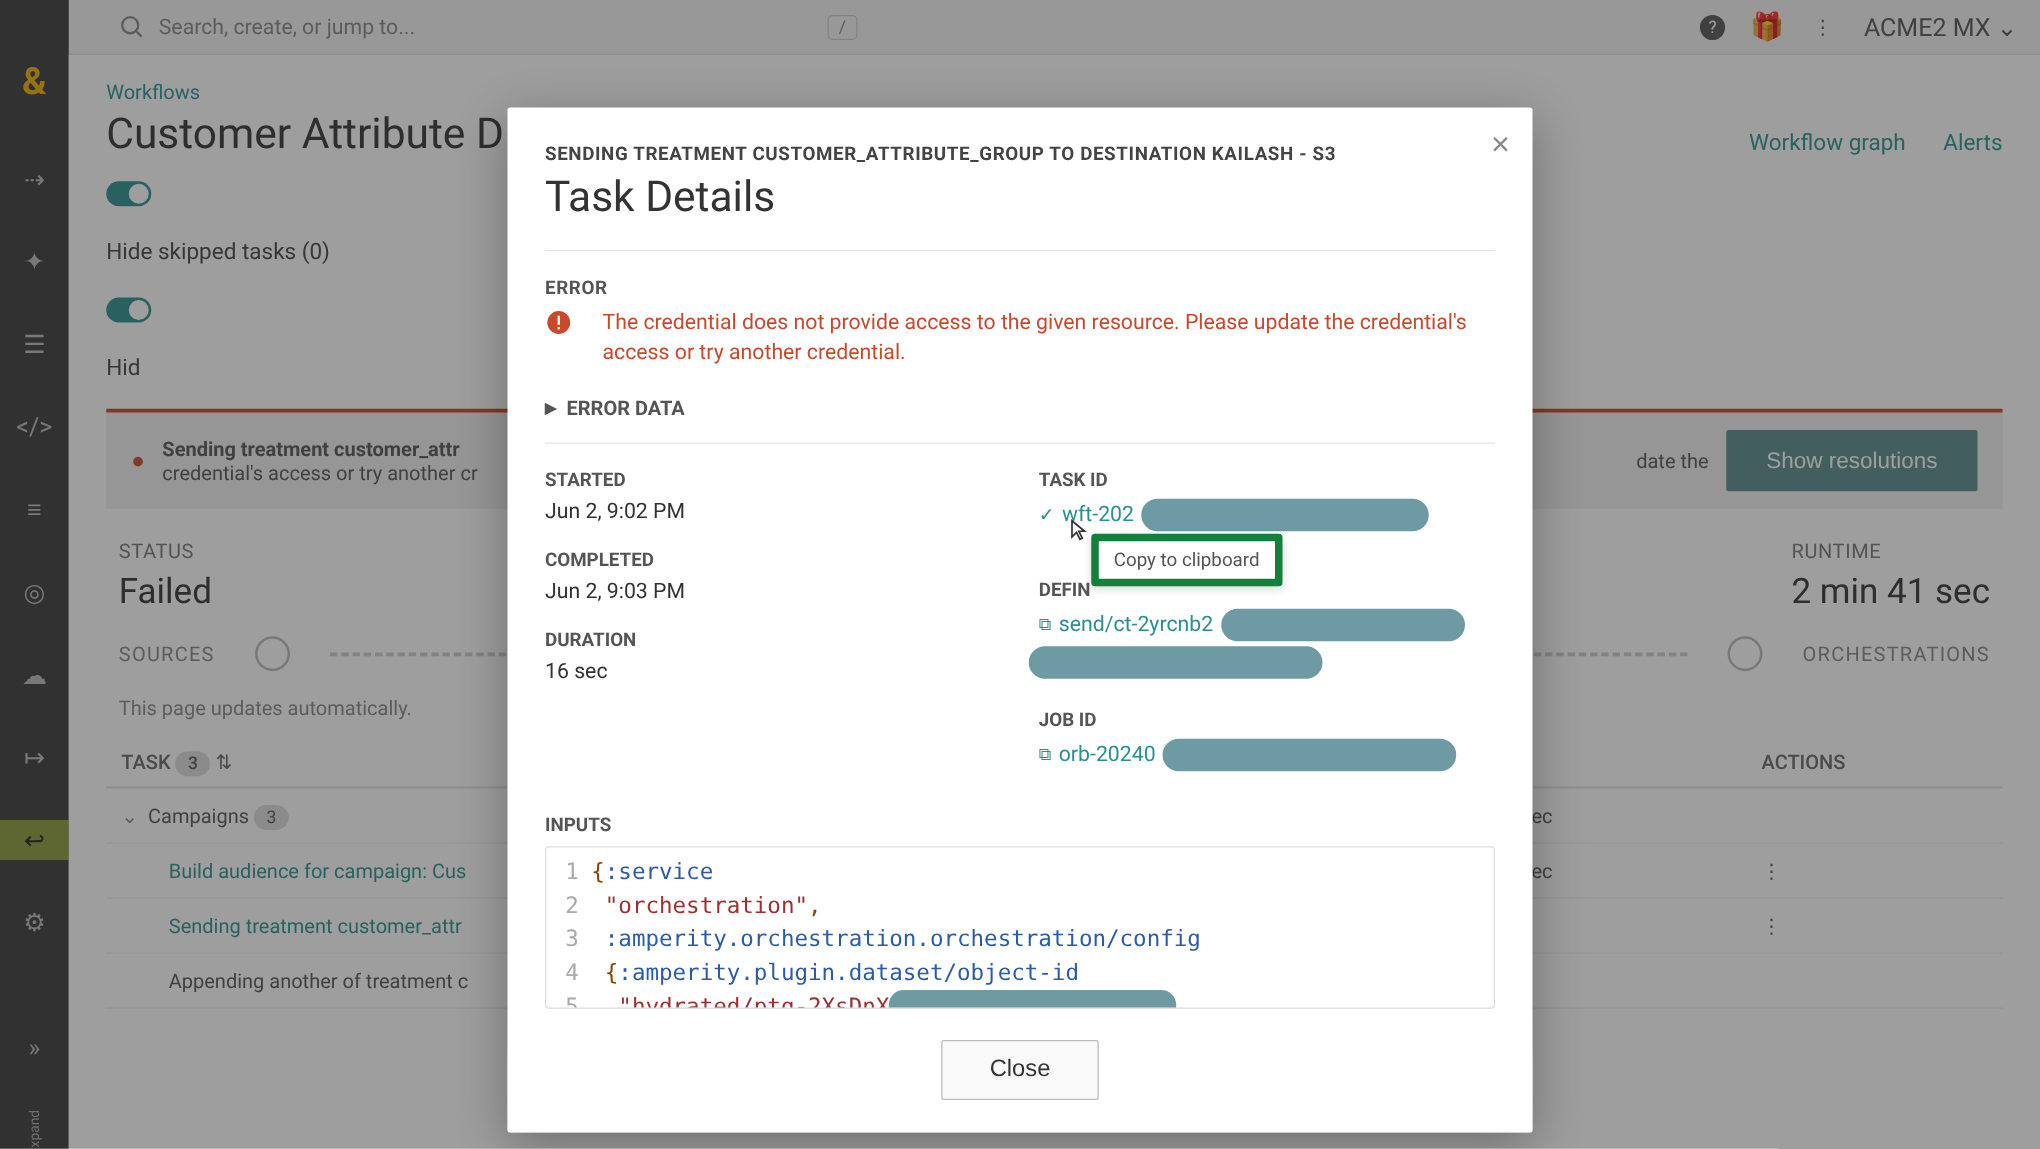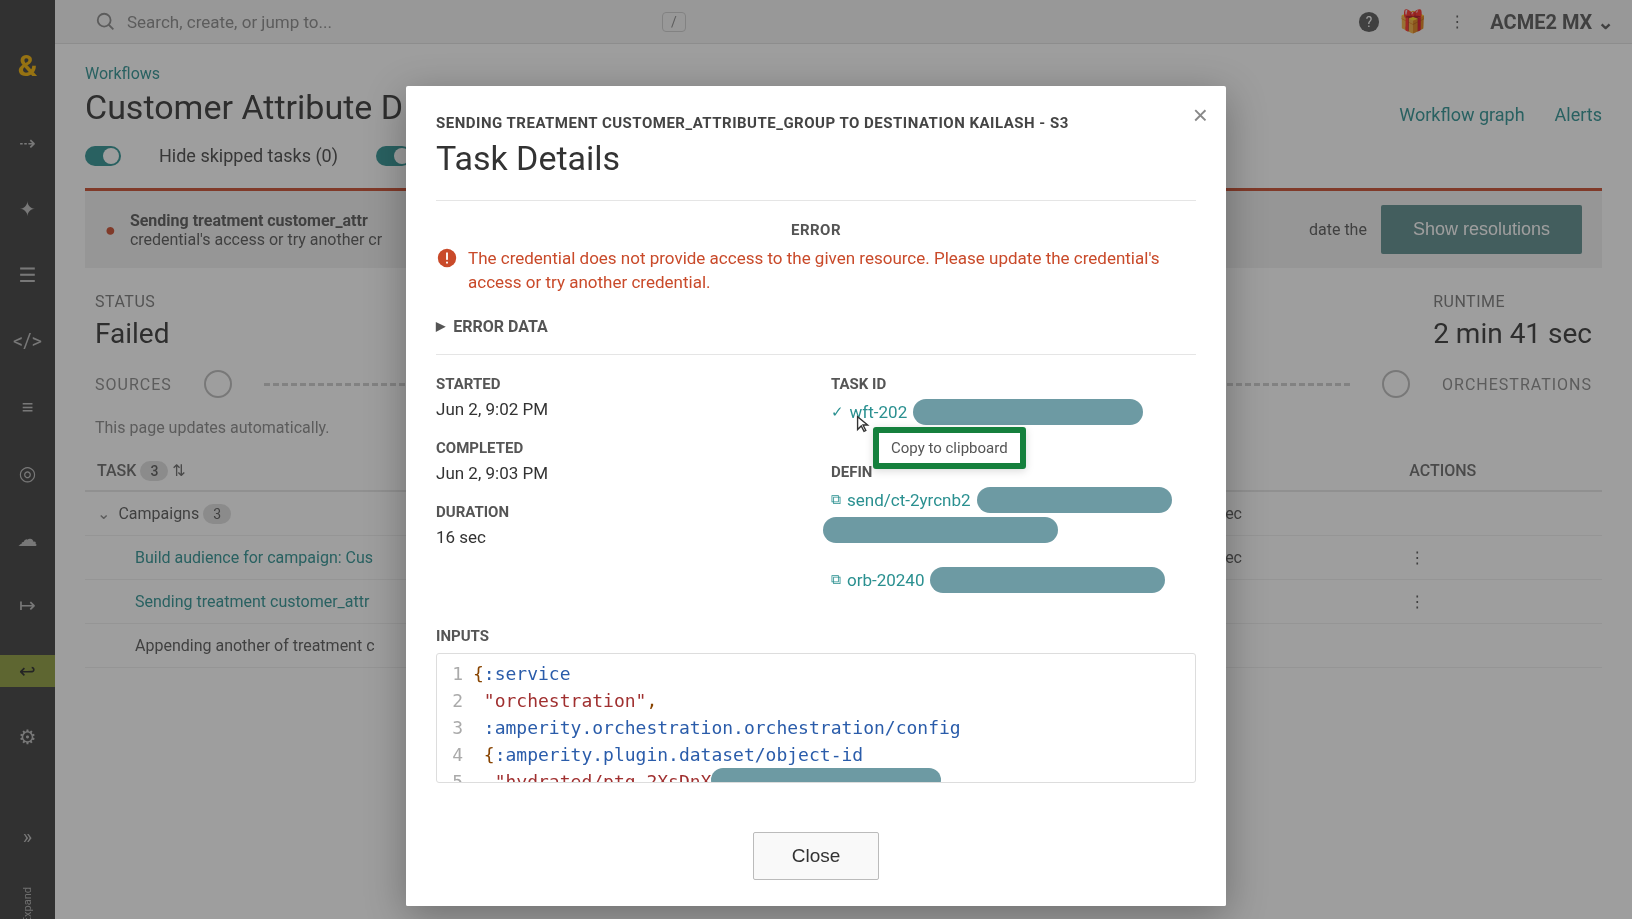--- a/index.html
+++ b/index.html
@@ -37,21 +37,21 @@
   font-size: 14px;
   color: #888;
   margin-left: 320px;
 }
 .topbar-right {
   display: flex;
   align-items: center;
   gap: 22px;
   color: #555;
 }
-.org-name { font-weight: 700; font-size: 20px; }
+.org-name { font-weight: 400; font-size: 20px; }
 .icon { display: inline-flex; width: 22px; height: 22px; align-items: center; justify-content: center; }
 
 
 .sidebar {
   position: absolute;
   left: 0; top: 0;
   width: 55px;
   height: 100%;
   background: #3a3a3a;
   display: flex;
@@ -78,21 +78,21 @@
 .page {
   position: absolute;
   left: 55px; top: 44px; right: 0; bottom: 0;
   padding: 20px 30px;
   background: #fff;
   overflow: hidden;
 }
 .breadcrumb { color: #2a9090; font-size: 16px; margin-bottom: 4px; display:inline-block;}
 .page-title { font-size: 34px; font-weight: 400; color:#333; }
 .page-actions { position:absolute; top: 60px; right: 30px; display:flex; gap:30px; color:#2a9090; font-size:18px;}
-.toggles { display:flex; gap:38px; margin: 18px 0 22px; align-items:center; font-size:18px; color:#444;}
+.toggles { display:flex; gap:26px; margin: 18px 0 22px; font-size:18px; color:#444;flex-direction:column;}
 .toggle-pill { width:36px; height:20px; border-radius:10px; background:#bbb; position:relative; display:inline-block; vertical-align:middle;}
 .toggle-pill.on { background:#2a9090;}
 .toggle-pill::after { content:''; width:16px;height:16px;border-radius:50%;background:#fff;position:absolute;top:2px;left:2px;}
 .toggle-pill.on::after{ left:18px;}
 
 .error-banner {
   border-top: 3px solid #c94a2a;
   background: #f1f1f1;
   padding: 14px 20px;
   display:flex; align-items:center; gap:14px;
@@ -139,22 +139,22 @@
   display:flex; flex-direction:column;
   box-shadow: 0 10px 40px rgba(0,0,0,0.3);
   overflow:hidden;
 }
 .modal-close { position:absolute; top:14px; right:18px; color:#888; font-size:26px; background:none;border:none; cursor:pointer;}
 .modal-body { padding: 28px 30px 0 30px; flex:1; overflow:hidden;}
 .modal-pretitle { font-size:15px; font-weight:700; color:#444; letter-spacing:0.5px; margin-bottom:6px;}
 .modal-title { font-size:34px; font-weight:400; color:#333; margin-bottom:22px;}
 .modal-hr { border:none; border-top:1px solid #e5e5e5; margin-bottom:20px;}
 
-.sect-label { font-size:15px; font-weight:700; color:#555; letter-spacing:0.5px; margin-bottom:8px;text-align:center;}
-.error-msg-row { display:flex; gap:10px; color:#c94a2a; margin-bottom:22px; font-size:17px; line-height:1.4;}
+.sect-label { font-size:15px; font-weight:700; color:#555; letter-spacing:0.5px; margin-bottom:8px;}
+.error-msg-row { display:flex; gap:24px; color:#c94a2a; margin-bottom:22px; font-size:17px; line-height:1.4;}
 .error-msg-row .icon{ flex-shrink:0; color:#c94a2a;}
 .disclosure { display:flex; align-items:center; gap:8px; font-size:16px; font-weight:700; color:#555; margin-bottom:18px;}
 .disclosure .tri { font-size:12px;}
 
 .details-grid { display:grid; grid-template-columns: 1fr 1fr; column-gap:30px; margin-bottom:14px;}
 .det-block { margin-bottom:20px;}
 .det-label { font-size:15px; font-weight:700; color:#555; margin-bottom:6px;}
 .det-value { font-size:17px; color:#333;}
 .id-row { display:flex; align-items:center; gap:6px; }
 .id-link { color:#2a9090; font-size:17px;}
@@ -380,20 +380,21 @@
           <div class="det-block" style="margin-top:38px;">
             <div class="det-label">DEFIN</div>
             <div class="id-row">
               <span class="copy-icon">⧉</span>
               <span class="id-link">send/ct-2yrcnb2</span>
                 <span class="redact" style="width:195px;"></span>
             </div>
             <div style="margin-top:4px;"><span class="redact" style="width:235px; margin-left:-8px;"></span></div>
           </div>
           <div class="det-block">
+            <div class="det-label">JOB ID</div>
             <div class="id-row">
               <span class="copy-icon">⧉</span>
               <span class="id-link">orb-20240</span>
                 <span class="redact" style="width:235px;"></span>
             </div>
           </div>
         </div>
       </div>
 
       <div class="inputs-label">INPUTS</div>

